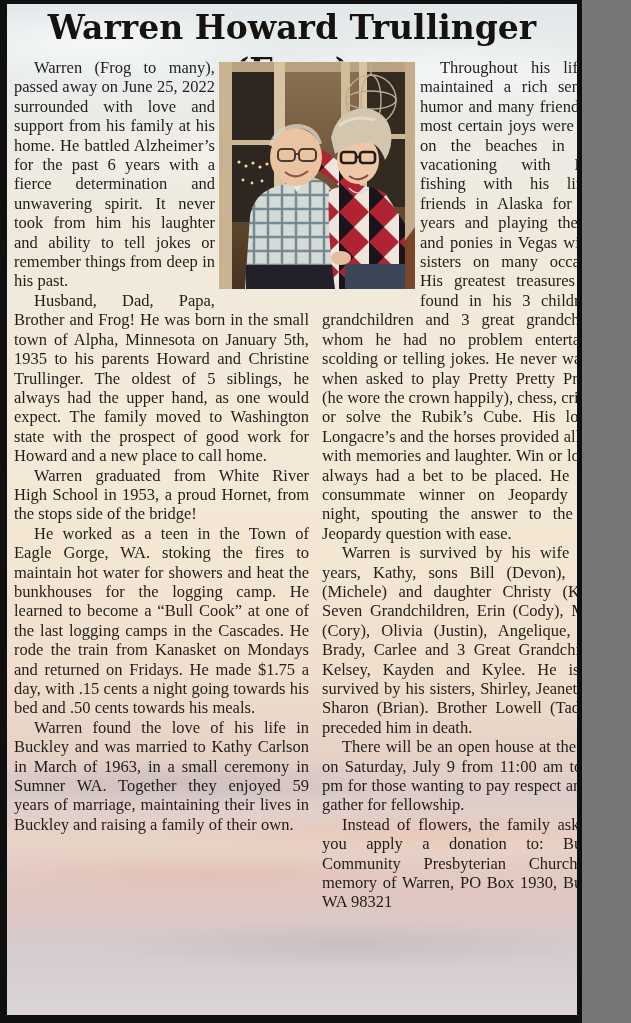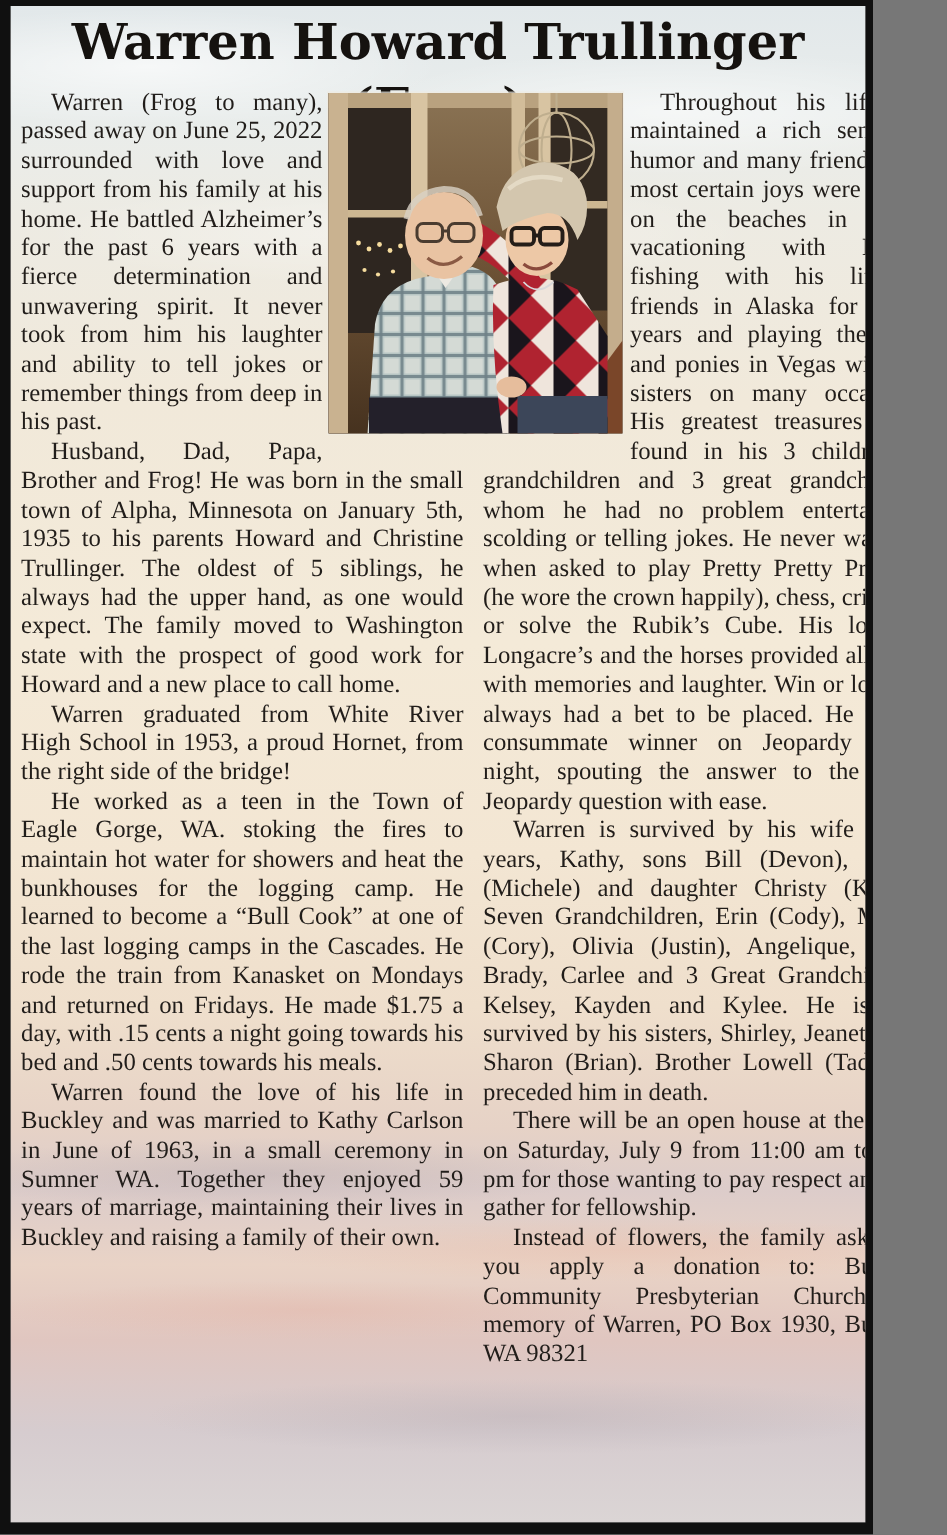--- a/index.html
+++ b/index.html
@@ -145,23 +145,23 @@
       </g>
       <path d="M130 114 Q139 121 149 113" fill="none" stroke="#8a4a3c" stroke-width="2.2"></path>
       <path d="M130 126 Q139 136 150 126" fill="none" stroke="#d8d8da" stroke-width="1.2"></path>
     </svg>
   </div>
 
   <div class="col col-left">
     <div class="spacer-left"></div>
     <p>Warren (Frog to many), passed away on June 25, 2022 surrounded with love and support from his family at his home. He battled Alzheimer’s for the past 6 years with a fierce determination and unwavering spirit. It never took from him his laughter and ability to tell jokes or remember things from deep in his past.</p>
     <p>Husband, Dad, Papa, Brother and Frog! He was born in the small town of Alpha, Minnesota on January 5th, 1935 to his parents Howard and Christine Trullinger. The oldest of 5 siblings, he always had the upper hand, as one would expect. The family moved to Washington state with the prospect of good work for Howard and a new place to call home.</p>
-    <p>Warren graduated from White River High School in 1953, a proud Hornet, from the right side of the bridge!</p>
+    <p>Warren graduated from White River High School in 1953, a proud Hornet, from the stops side of the bridge!</p>
     <p>He worked as a teen in the Town of Eagle Gorge, WA. stoking the fires to maintain hot water for showers and heat the bunkhouses for the logging camp. He learned to become a “Bull Cook” at one of the last logging camps in the Cascades. He rode the train from Kanasket on Mondays and returned on Fridays. He made $1.75 a day, with .15 cents a night going towards his bed and .50 cents towards his meals.</p>
-    <p>Warren found the love of his life in Buckley and was married to Kathy Carlson in June of 1963, in a small ceremony in Sumner WA. Together they enjoyed 59 years of marriage, maintaining their lives in Buckley and raising a family of their own.</p>
+    <p>Warren found the love of his life in Buckley and was married to Kathy Carlson in March of 1963, in a small ceremony in Sumner WA. Together they enjoyed 59 years of marriage, maintaining their lives in Buckley and raising a family of their own.</p>
   </div>
 
   <div class="col col-right">
     <div class="spacer-right"></div>
     <p>Throughout his life, he maintained a rich sense of humor and many friends. His most certain joys were found on the beaches in Maui, vacationing with Kathy, fishing with his lifelong friends in Alaska for many years and playing the slots and ponies in Vegas with his sisters on many occasions. His greatest treasures were found in his 3 children, 7 grandchildren and 3 great grandchildren whom he had no problem entertaining, scolding or telling jokes. He never wavered when asked to play Pretty Pretty Princess (he wore the crown happily), chess, cribbage or solve the Rubik’s Cube. His love of Longacre’s and the horses provided all of us with memories and laughter. Win or lose, he always had a bet to be placed. He was a consummate winner on Jeopardy every night, spouting the answer to the Final Jeopardy question with ease.</p>
     <p>Warren is survived by his wife of 59 years, Kathy, sons Bill (Devon), Bryan (Michele) and daughter Christy (Kevin). Seven Grandchildren, Erin (Cody), Mandy (Cory), Olivia (Justin), Angelique, Nick, Brady, Carlee and 3 Great Grandchildren, Kelsey, Kayden and Kylee. He is also survived by his sisters, Shirley, Jeanette and Sharon (Brian). Brother Lowell (Tadpole), preceded him in death.</p>
     <p>There will be an open house at the home on Saturday, July 9 from 11:00 am to 8:00 pm for those wanting to pay respect and just gather for fellowship.</p>
     <p>Instead of flowers, the family asks that you apply a donation to: Buckley Community Presbyterian Church, In memory of Warren, PO Box 1930, Buckley WA 98321</p>
   </div>
 

